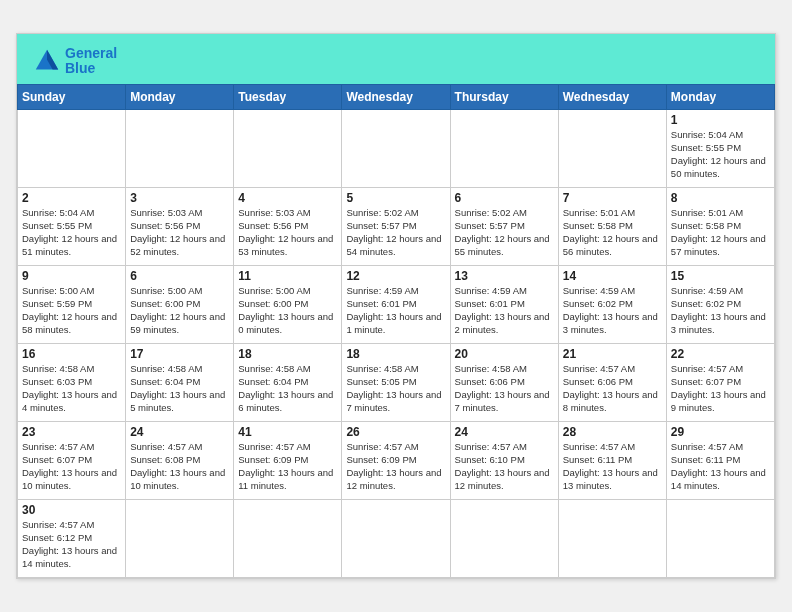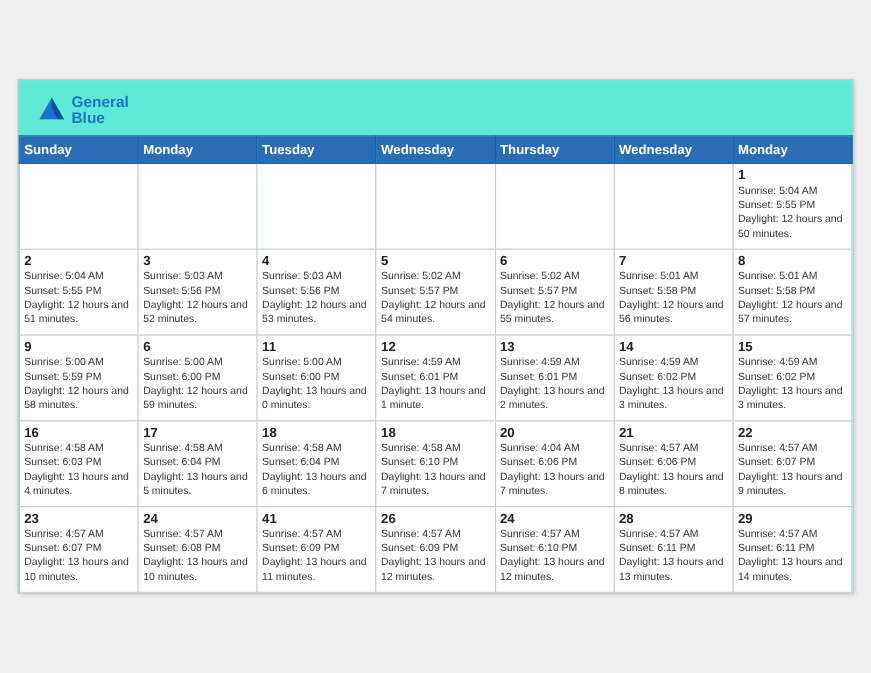--- a/index.html
+++ b/index.html
@@ -247,26 +247,26 @@
           </td>
           <td>
             <span class="day-number">18</span>
             <div class="day-info">Sunrise: 4:58 AM
 Sunset: 6:04 PM
 Daylight: 13 hours and 6 minutes.</div>
           </td>
           <td>
             <span class="day-number">18</span>
             <div class="day-info">Sunrise: 4:58 AM
-Sunset: 6:10 PM
+Sunset: 5:05 PM
 Daylight: 13 hours and 7 minutes.</div>
           </td>
           <td>
             <span class="day-number">20</span>
-            <div class="day-info">Sunrise: 4:04 AM
+            <div class="day-info">Sunrise: 4:58 AM
 Sunset: 6:06 PM
 Daylight: 13 hours and 7 minutes.</div>
           </td>
           <td>
             <span class="day-number">21</span>
             <div class="day-info">Sunrise: 4:57 AM
 Sunset: 6:06 PM
 Daylight: 13 hours and 8 minutes.</div>
           </td>
           <td>
@@ -312,16 +312,30 @@
             <div class="day-info">Sunrise: 4:57 AM
 Sunset: 6:11 PM
 Daylight: 13 hours and 13 minutes.</div>
           </td>
           <td>
             <span class="day-number">29</span>
             <div class="day-info">Sunrise: 4:57 AM
 Sunset: 6:11 PM
 Daylight: 13 hours and 14 minutes.</div>
           </td>
+        </tr>
+        <tr class="last-row">
+          <td>
+            <span class="day-number">30</span>
+            <div class="day-info">Sunrise: 4:57 AM
+Sunset: 6:12 PM
+Daylight: 13 hours and 14 minutes.</div>
+          </td>
+          <td class="empty-cell"></td>
+          <td class="empty-cell"></td>
+          <td class="empty-cell"></td>
+          <td class="empty-cell"></td>
+          <td class="empty-cell"></td>
+          <td class="empty-cell"></td>
         </tr>
       </tbody>
   </table>
 </div>
 
 </body></html>

